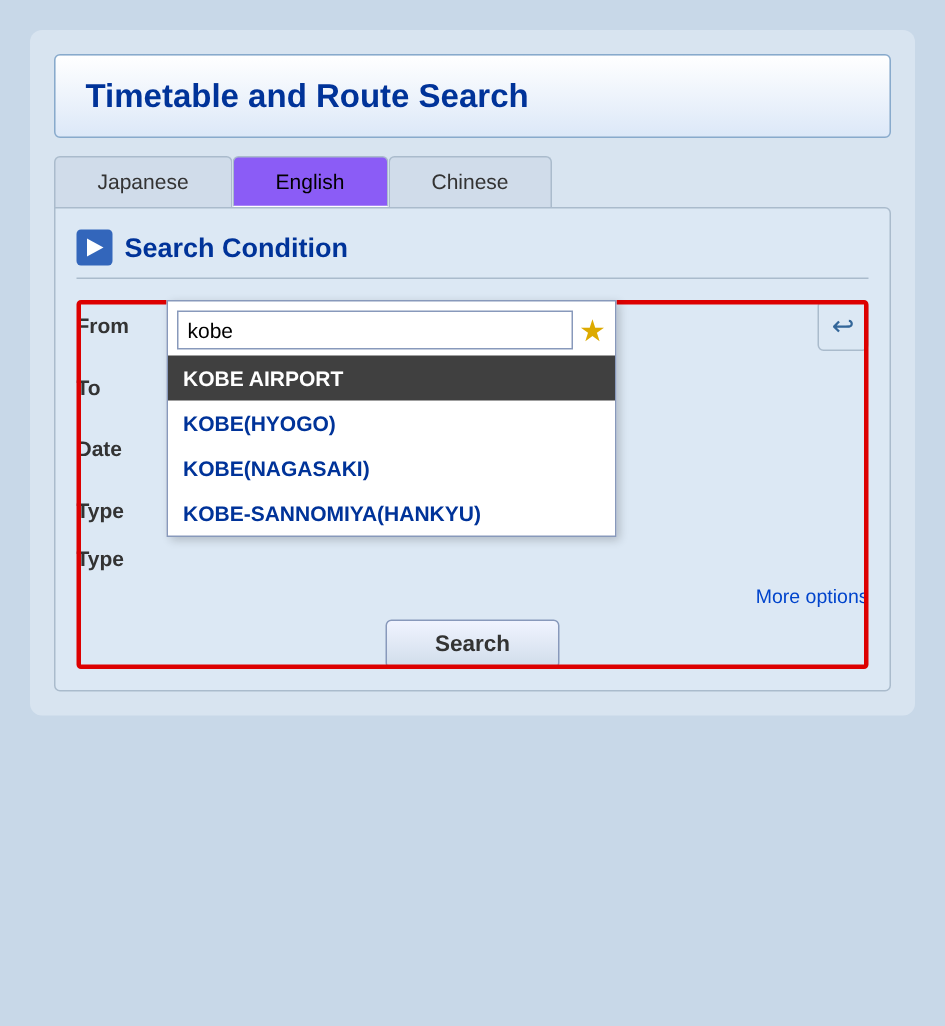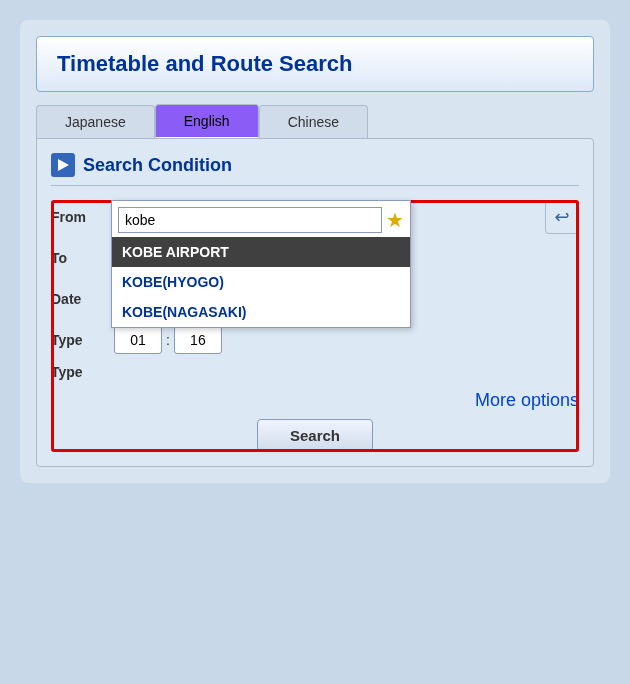--- a/index.html
+++ b/index.html
@@ -24,21 +24,20 @@
     }
     .title-box h1 {
       color: #003399;
       font-size: 22px;
       font-weight: bold;
     }
     .tabs-row {
       display: flex;
       gap: 0;
       margin-bottom: 0;
-      align-items: center;
     }
     .tab {
       padding: 8px 28px;
       background: #d0dcea;
       border: 1px solid #aabbcc;
       border-bottom: none;
       border-radius: 4px 4px 0 0;
       cursor: pointer;
       font-size: 14px;
       color: #333;
@@ -173,21 +172,21 @@
       width: 48px;
       padding: 5px 6px;
       border: 1px solid #8899bb;
       border-radius: 3px;
       font-size: 14px;
       background: #ffffff;
       text-align: center;
     }
     .more-options {
       text-align: right;
-      font-size: 18px;
+      font-size: 13px;
       color: #0044cc;
       cursor: pointer;
       margin-top: 2px;
       margin-bottom: 8px;
     }
     .search-btn-row {
       display: flex;
       justify-content: center;
       margin-top: 8px;
     }
@@ -302,20 +301,23 @@
         <ul class="dropdown-items">
           <li class="dropdown-item selected">
             <span>KOBE AIRPORT</span>
           </li>
           <li class="dropdown-item">
             <span>KOBE(HYOGO)</span>
           </li>
           <li class="dropdown-item">
             <span>KOBE(NAGASAKI)</span>
           </li>
+          <li class="dropdown-item">
+            <span>KOBE-SANNOMIYA(HANKYU)</span>
+          </li>
         </ul>
       </div>
 
       <div class="form-area">
 
         <div class="form-row">
           <div class="form-label">From</div>
           <div class="form-input-wrap">
             <input class="text-input" type="text" value="kobe" style="">
             <button class="star-btn">

